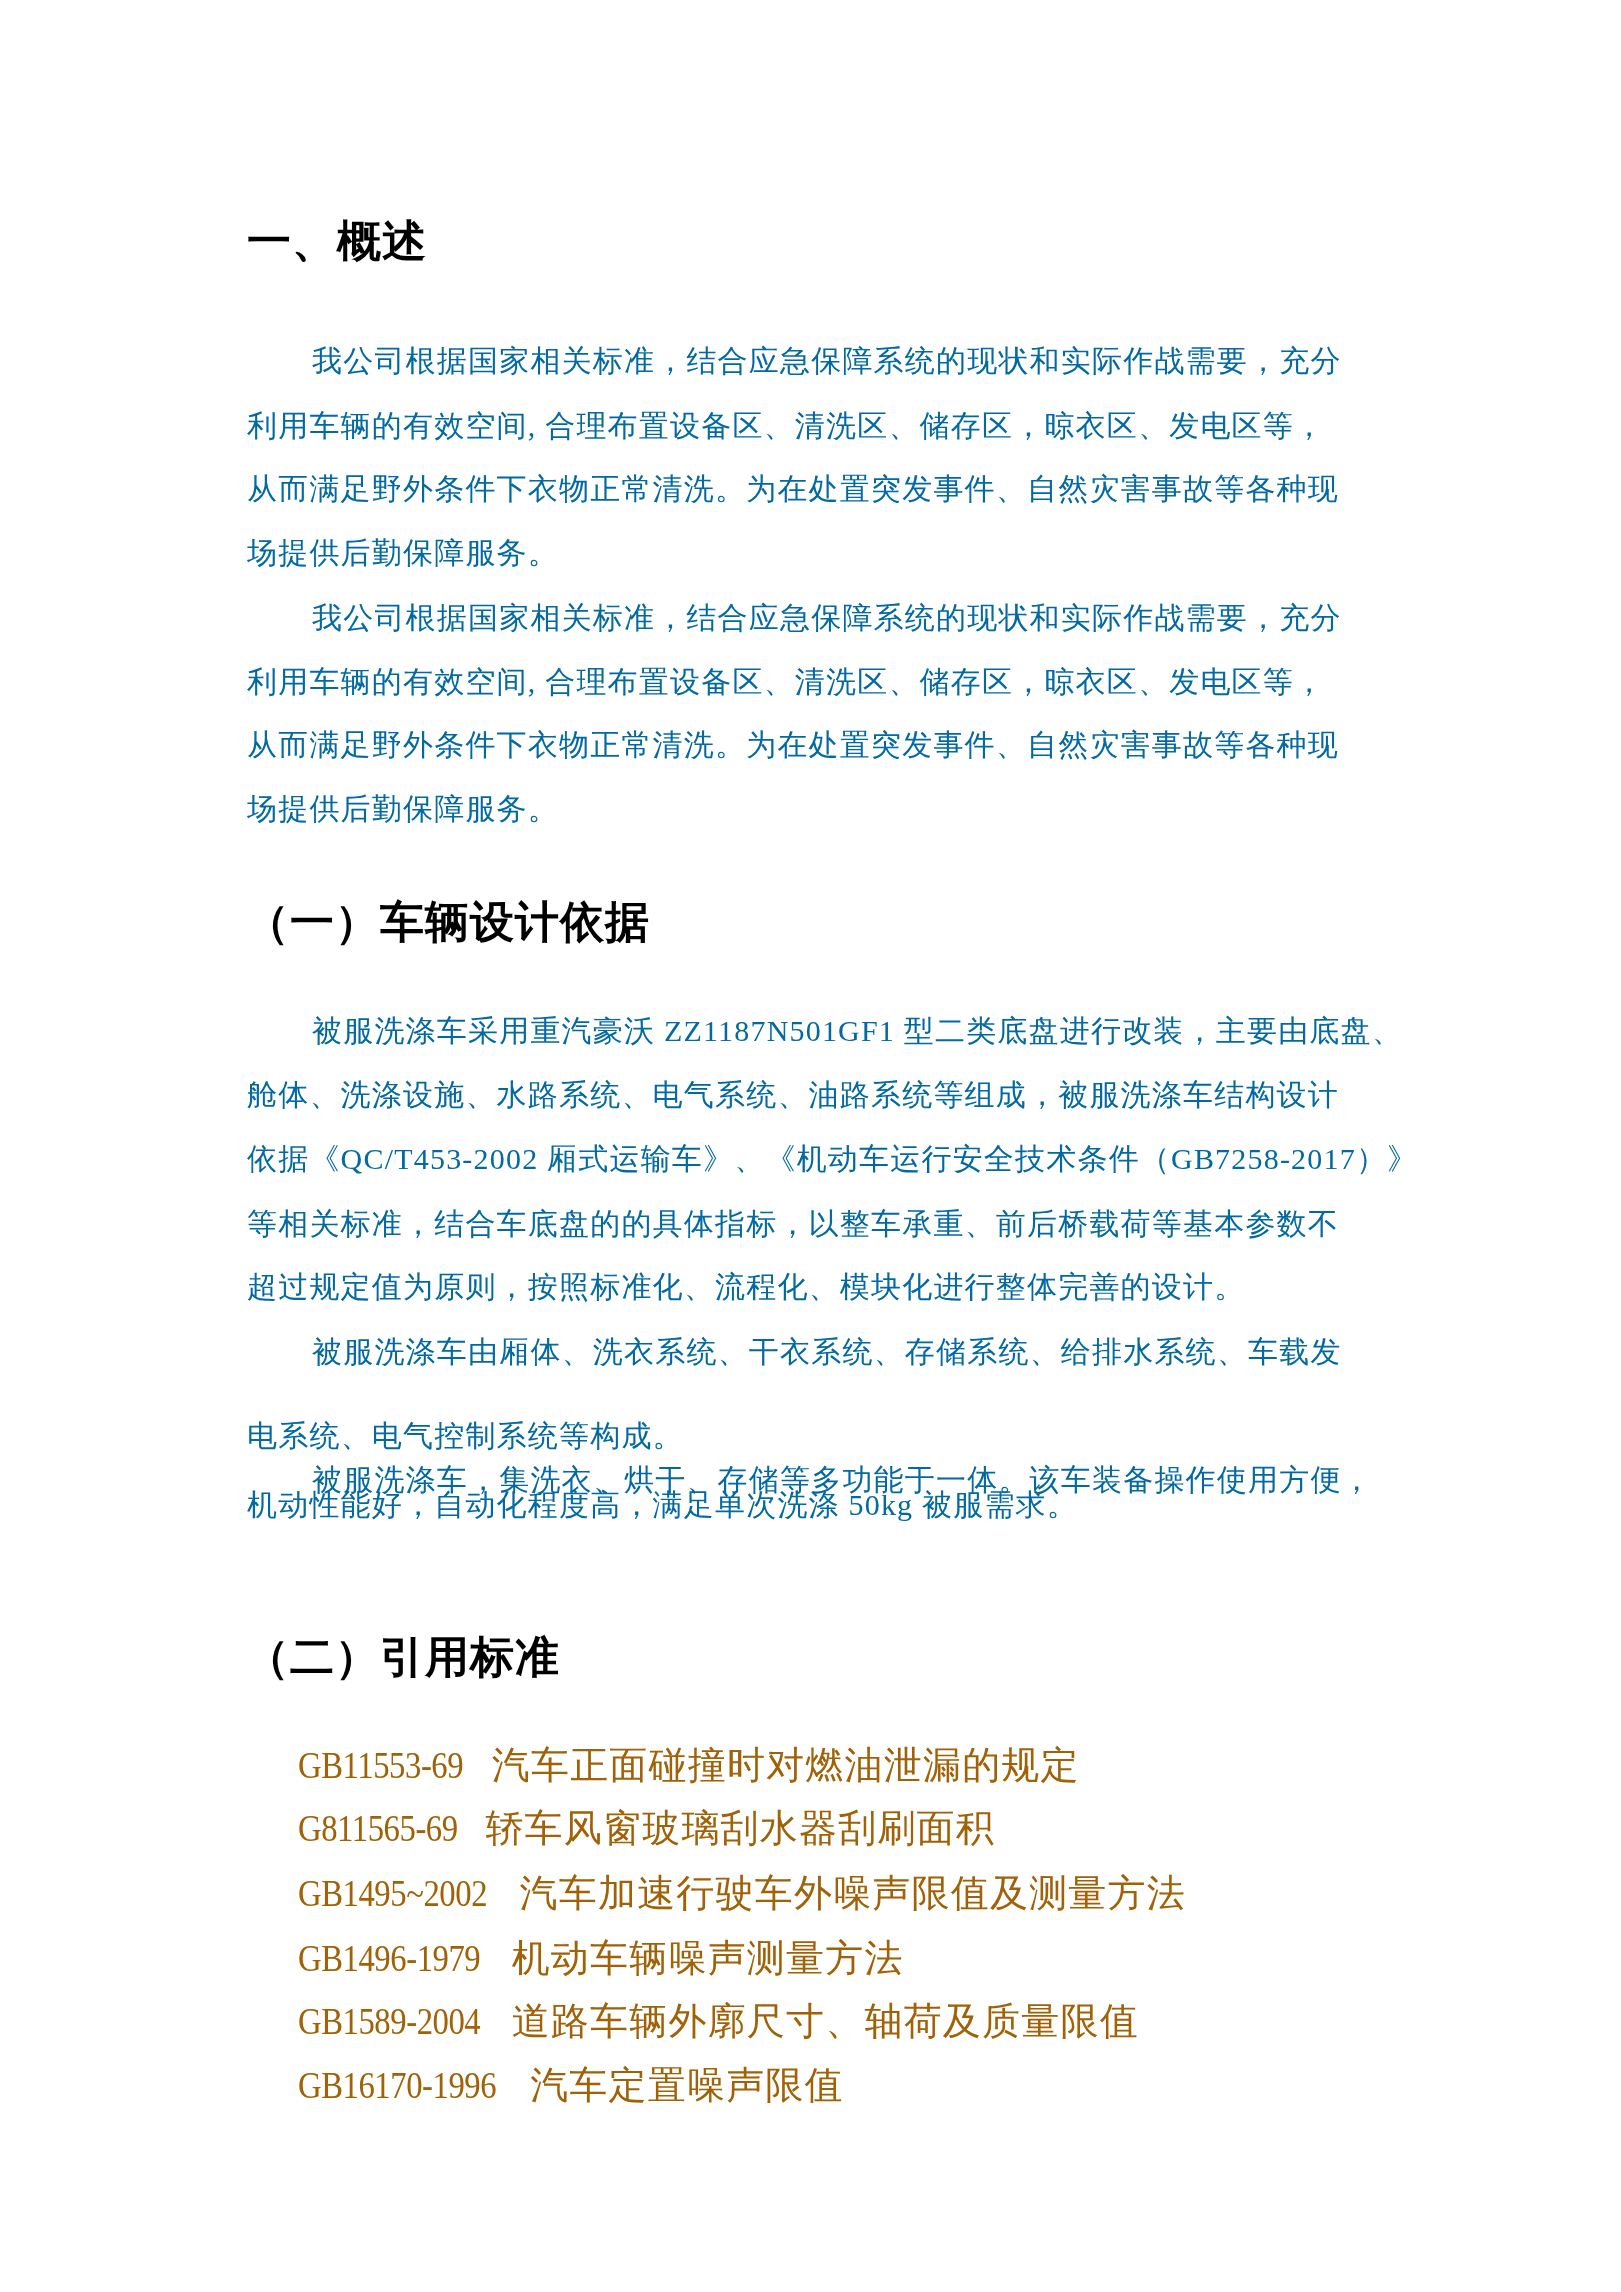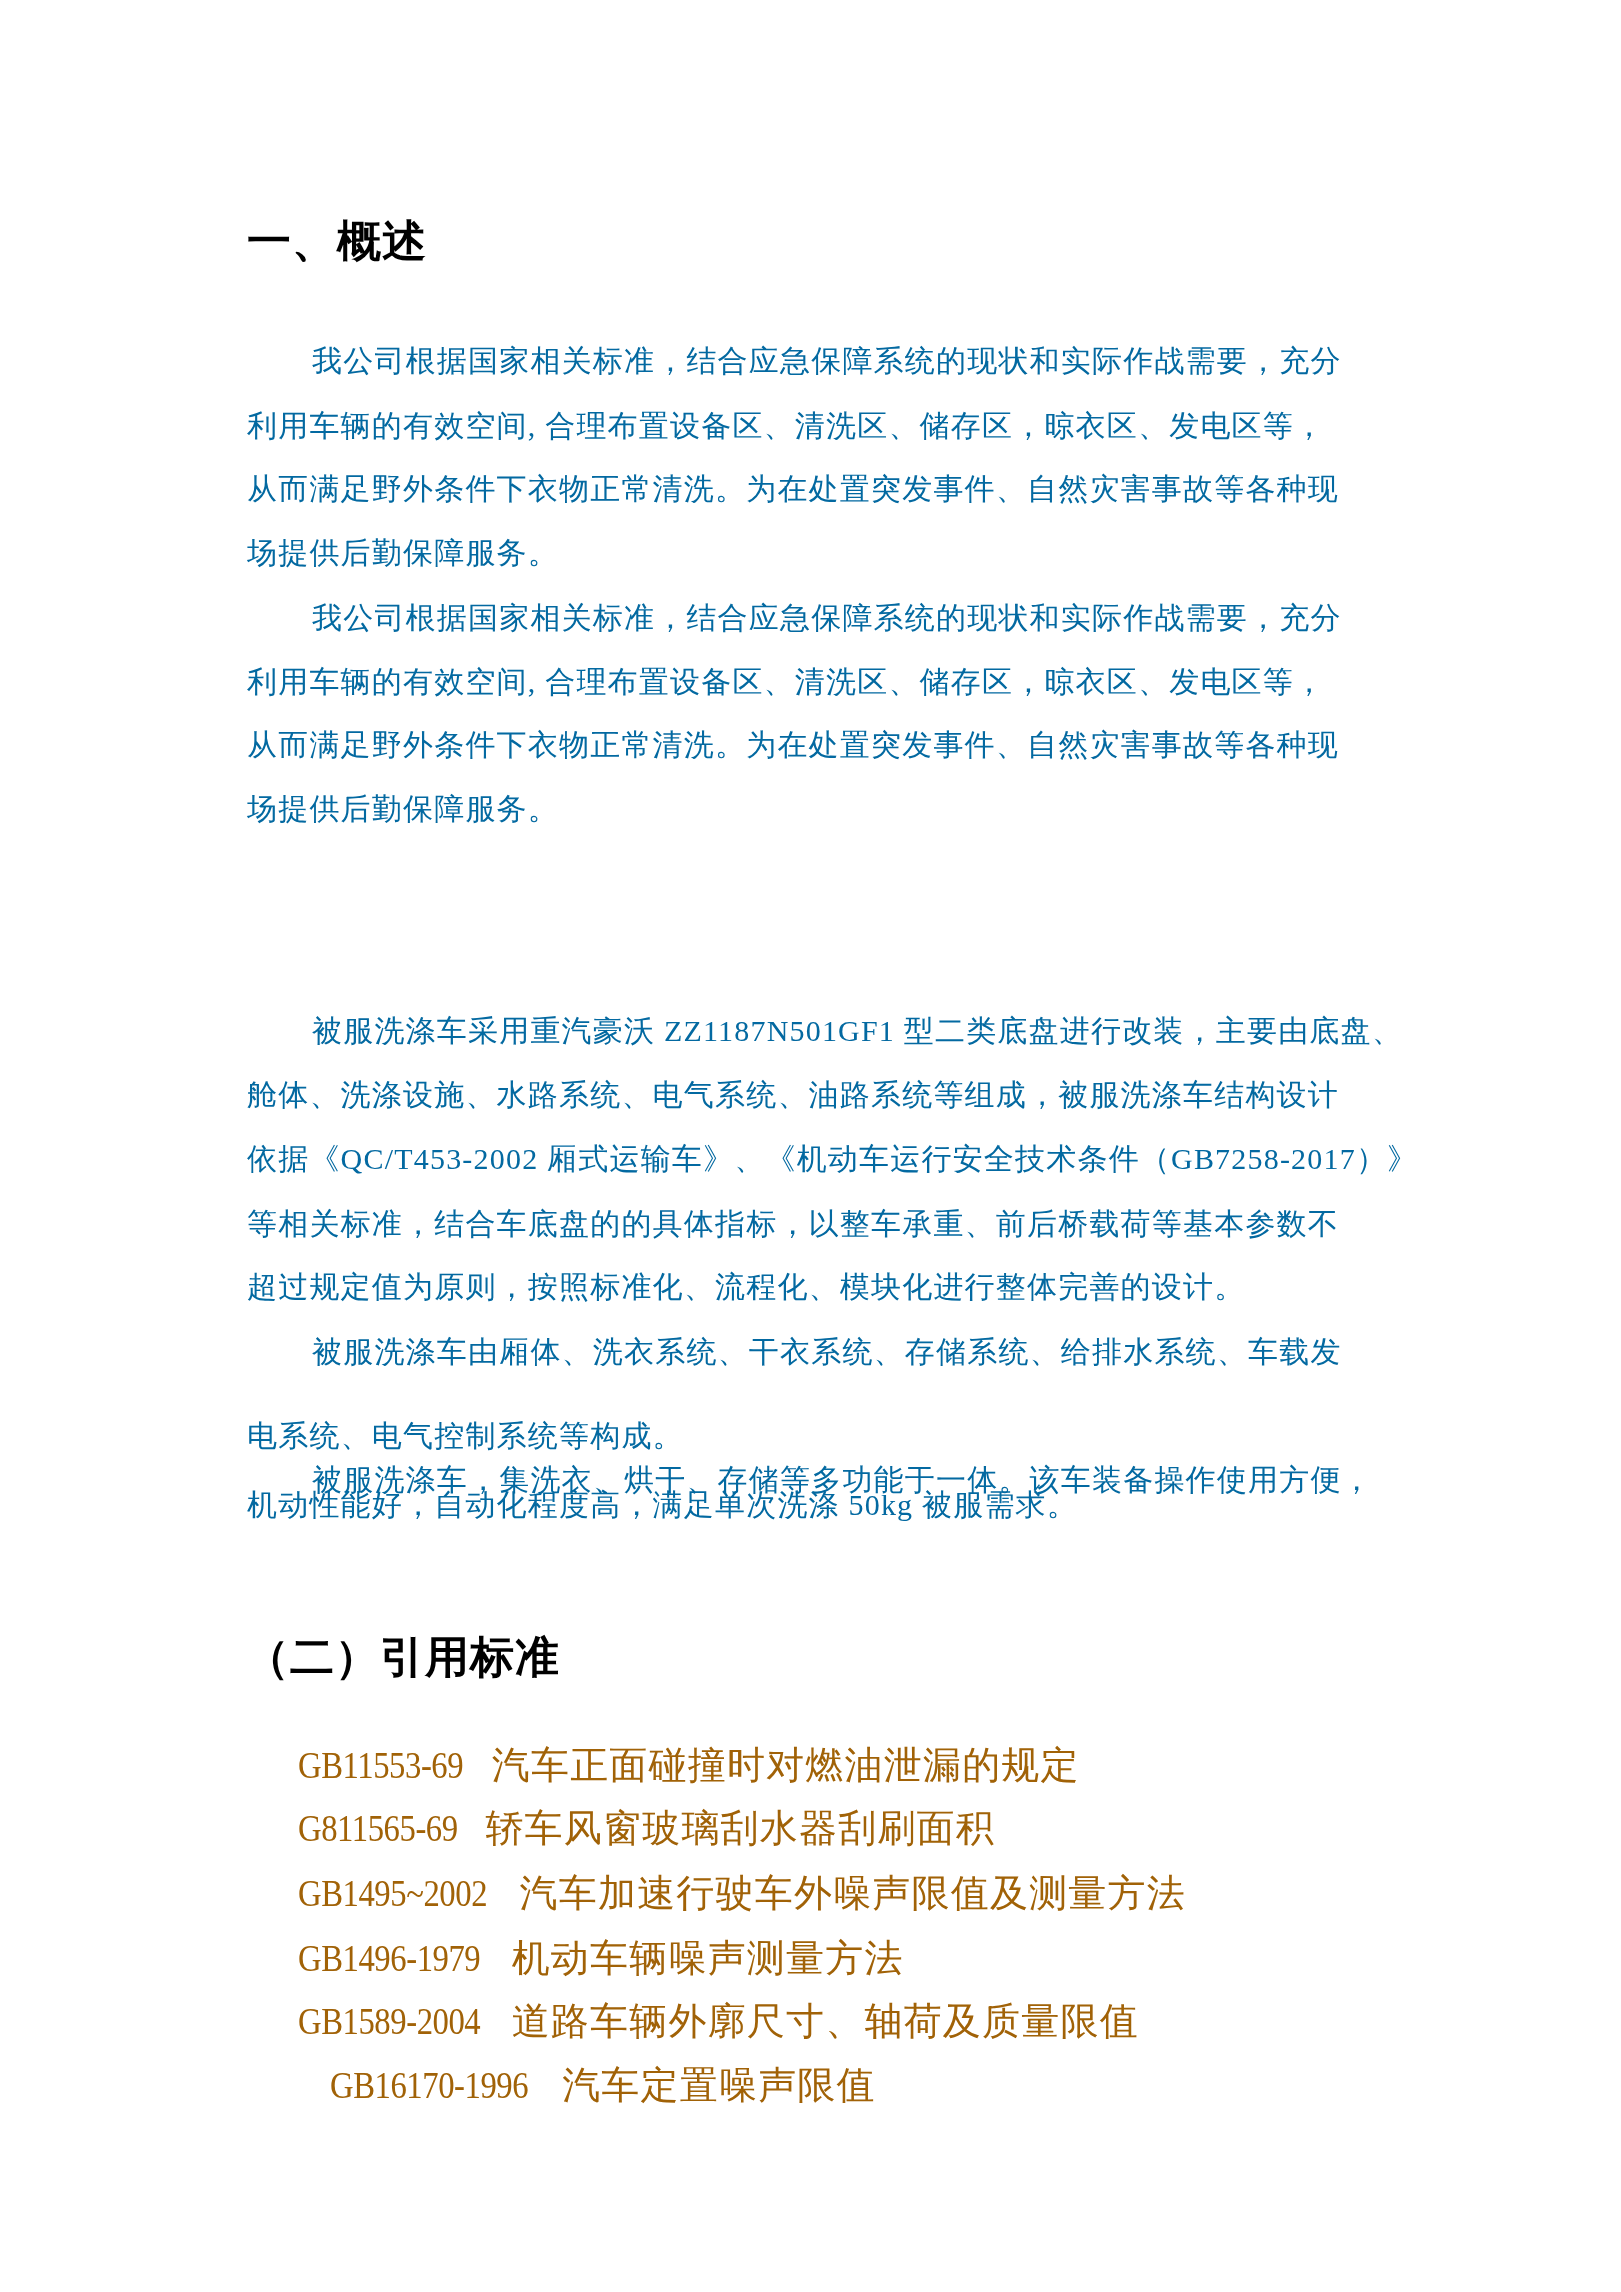--- a/index.html
+++ b/index.html
@@ -48,20 +48,21 @@
     <div class="line" style="top:533px;">场提供后勤保障服务。</div>
   </div>
 
   <div>
     <div class="line indent" style="top:598px;">我公司根据国家相关标准，结合应急保障系统的现状和实际作战需要，充分</div>
     <div class="line" style="top:662px;">利用车辆的有效空间, 合理布置设备区、清洗区、储存区，晾衣区、发电区等，</div>
     <div class="line" style="top:725px;">从而满足野外条件下衣物正常清洗。为在处置突发事件、自然灾害事故等各种现</div>
     <div class="line" style="top:789px;">场提供后勤保障服务。</div>
   </div>
 
+  <div class="heading h2" style="top:899px;">（一）车辆设计依据</div>
 
   <div>
     <div class="line indent" style="top:1011px;">被服洗涤车采用重汽豪沃 ZZ1187N501GF1 型二类底盘进行改装，主要由底盘、</div>
     <div class="line" style="top:1075px;">舱体、洗涤设施、水路系统、电气系统、油路系统等组成，被服洗涤车结构设计</div>
     <div class="line" style="top:1139px;">依据《QC/T453-2002 厢式运输车》、《机动车运行安全技术条件（GB7258-2017）》</div>
     <div class="line" style="top:1204px;">等相关标准，结合车底盘的的具体指标，以整车承重、前后桥载荷等基本参数不</div>
     <div class="line" style="top:1267px;">超过规定值为原则，按照标准化、流程化、模块化进行整体完善的设计。</div>
   </div>
 
   <div>
@@ -90,20 +91,20 @@
       <span class="title">汽车加速行驶车外噪声限值及测量方法</span>
     </div>
     <div class="ref" style="top:1939px;">
       <span class="code">GB1496-1979</span>
       <span class="title">机动车辆噪声测量方法</span>
     </div>
     <div class="ref" style="top:2002px;">
       <span class="code">GB1589-2004</span>
       <span class="title">道路车辆外廓尺寸、轴荷及质量限值</span>
     </div>
-    <div class="ref" style="top:2066px;margin-left:32px;">
+    <div class="ref" style="top:2066px;">
       <span class="code">GB16170-1996</span>
       <span class="title">汽车定置噪声限值</span>
     </div>
   </div>
 
 </div>
 
 
 </body></html>

